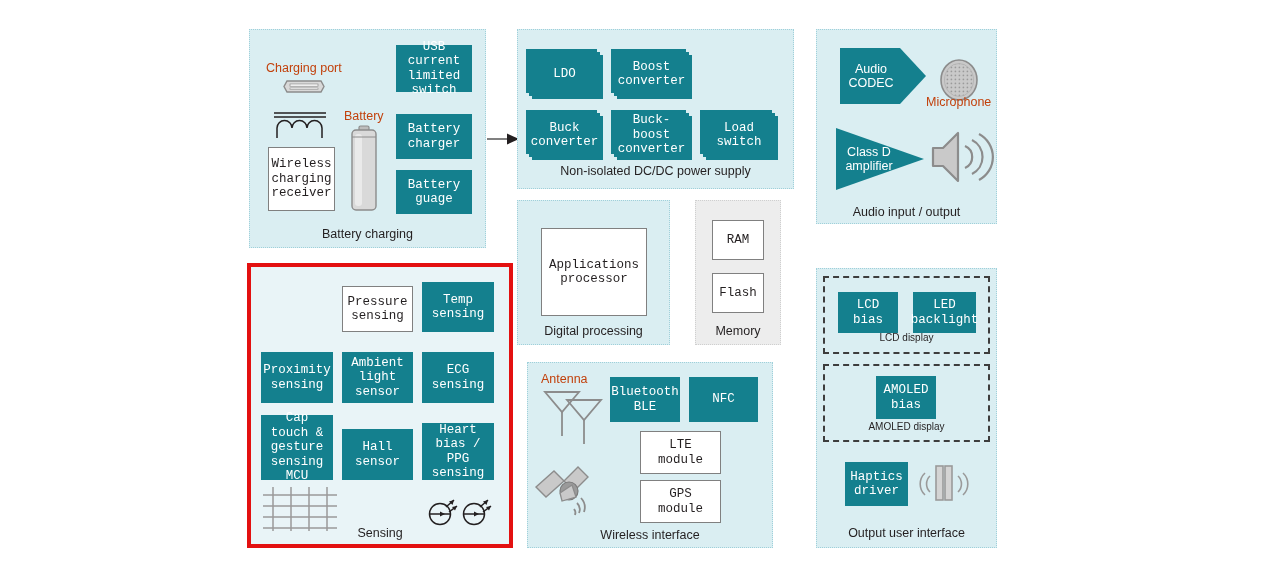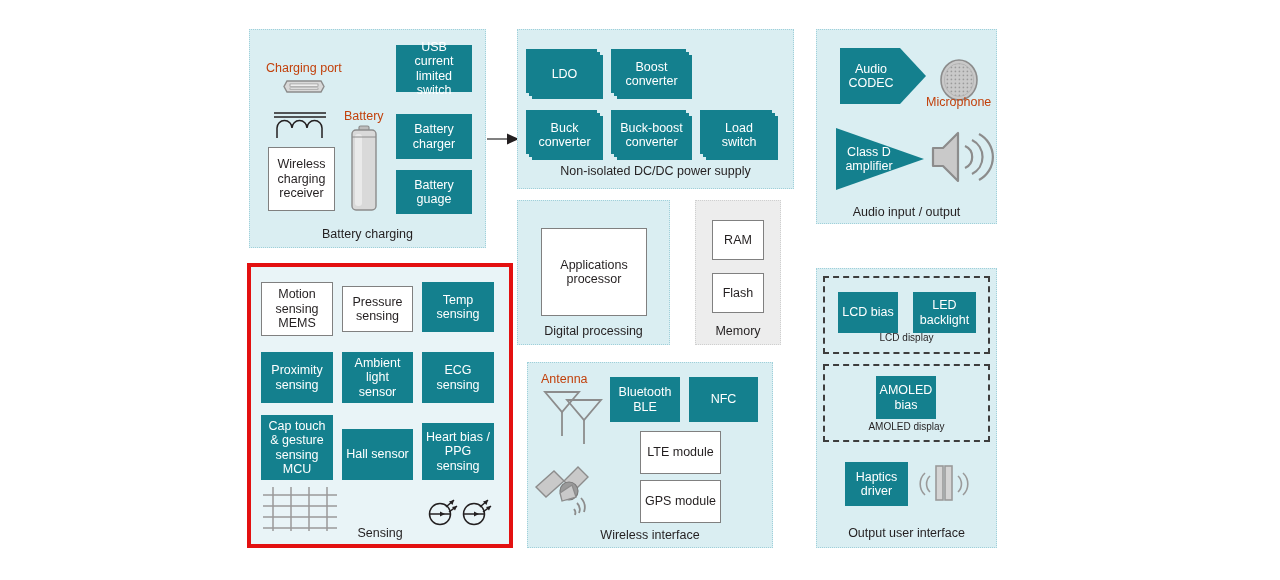--- a/index.html
+++ b/index.html
@@ -27,21 +27,21 @@
 
   
   .blk{
     position:absolute;box-sizing:border-box;
     display:flex;align-items:center;justify-content:center;
     text-align:center;line-height:1.16;
     font-size:12.5px;
   }
   .blk.teal{background:#14808e;color:#ffffff;}
   .blk.white{background:#ffffff;color:#231f20;border:1px solid #808080;}
-  .blk .tx{display:block;padding:0 4px;}
+  .blk .tx{display:block;padding:0 4px;font-family:Liberation Mono, monospace;}
 
   
   .blk.stack{box-shadow:3px 3px 0 0 #14808e, -3px -3px 0 0 #14808e;}
 
   
   .lbl{position:absolute;font-size:12.5px;color:#c2410c;white-space:nowrap;}
 
   
   .icon{position:absolute;}
   svg{display:block;overflow:visible;}
@@ -166,23 +166,20 @@
       <path d="M35 16 A12 12 0 0 1 35 38" fill="none" stroke="#8c8c8c" stroke-width="2.2"></path>
       <path d="M42 10 A19 19 0 0 1 42 44" fill="none" stroke="#8c8c8c" stroke-width="2.2"></path>
       <path d="M49 4 A26 26 0 0 1 49 50" fill="none" stroke="#8c8c8c" stroke-width="2.2"></path>
     </svg>
   </div>
 
   <div class="panel redbox" style="left:247px;top:263px;width:266px;height:285px;">
     <div class="panel-caption" style="top:259px;">Sensing</div>
   </div>
 
-  <div class="blk white" style="left:261px;top:282px;width:72px;height:54px;">
-    <span class="tx">Motion sensing MEMS</span>
-  </div>
   <div class="blk white" style="left:342px;top:286px;width:71px;height:46px;">
     <span class="tx">Pressure sensing</span>
   </div>
   <div class="blk teal" style="left:422px;top:282px;width:72px;height:50px;">
     <span class="tx">Temp sensing</span>
   </div>
 
   <div class="blk teal" style="left:261px;top:352px;width:72px;height:51px;">
     <span class="tx">Proximity sensing</span>
   </div>

